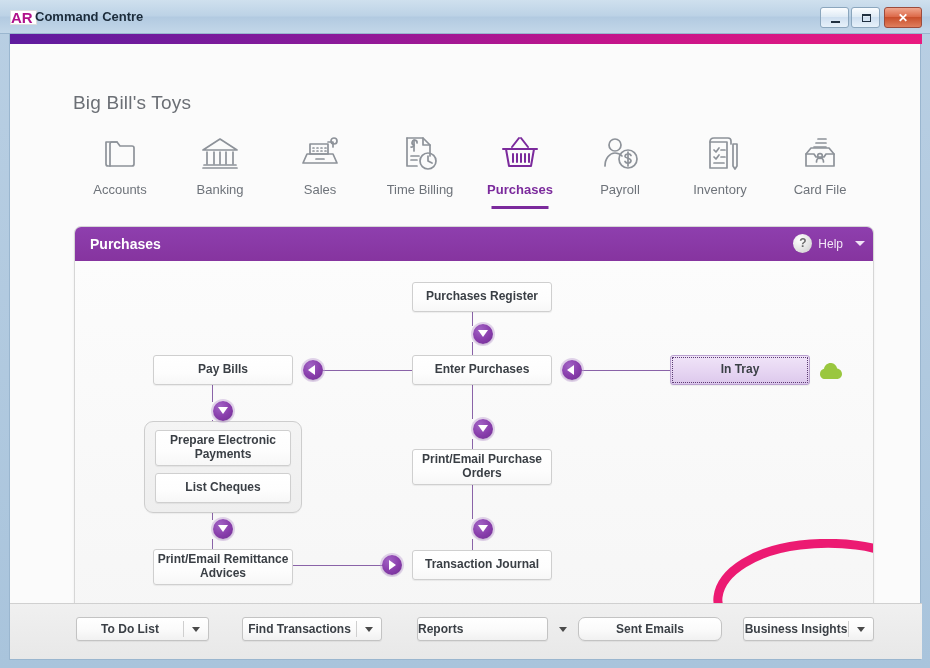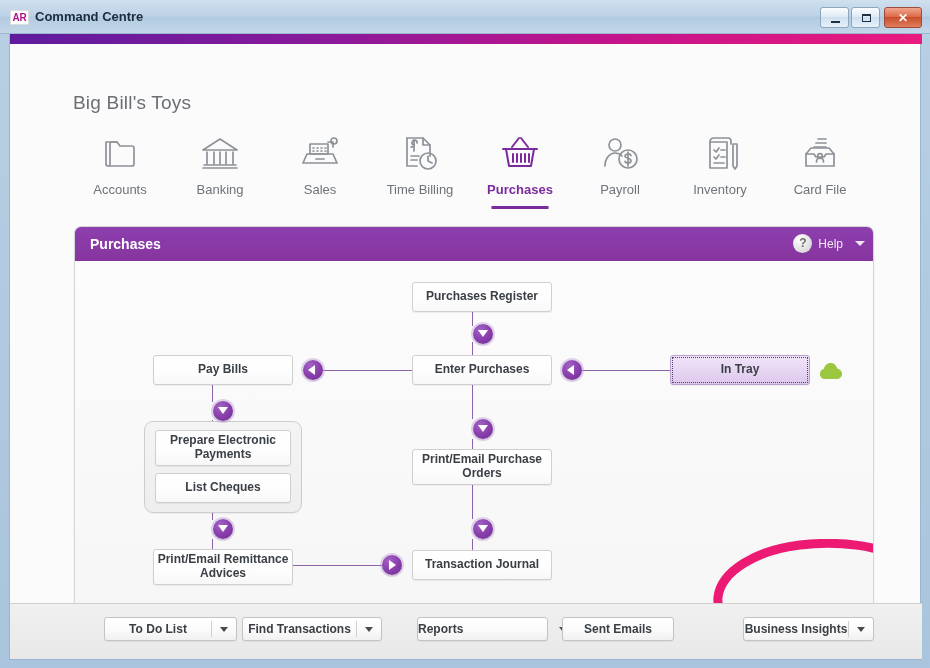--- a/index.html
+++ b/index.html
@@ -19,26 +19,26 @@
     left: 0; top: 0; width: 930px; height: 668px;
     background: transparent;
   }
   #titlebar {
     position: absolute; left: 0; top: 0; width: 930px; height: 34px;
     background: linear-gradient(180deg,#cfe0ee 0%, #bcd2e6 48%, #b2cae1 52%, #c3d7e9 100%);
     border-bottom: 1px solid #9ab6cf;
   }
   #app-icon {
     position: absolute; left: 10px; top: 10px;
-    width: 19px; height: 15px;
+    width: 27px; height: 15px;
     background: #ffffff;
     border: 1px solid #ddd;
     color: #b0118b;
-    font-size: 10px; font-weight: bold;
-    line-height: 13px; text-align: center;
+    font-size: 15px; font-weight: bold;
+    line-height: 13px; text-align: left;
     letter-spacing: -0.2px;
   }
   #title-text {
     position: absolute; left: 35px; top: 9px;
     font-size: 13px; color: #1b2b3a; font-weight: bold;
   }
   .wbtn {
     position: absolute; top: 7px; height: 21px; width: 29px;
     border: 1px solid #8ba6bd;
     border-radius: 3px;
@@ -455,42 +455,42 @@
           <div class="arrow down" style="left: 398px; top: 258px;">
             <i></i>
           </div>
           <div class="arrow right" style="left: 307px; top: 294px;">
             <i></i>
           </div>
         </div>
     </div>
 
     <div id="bottombar">
-        <div class="tbtn" style="left: 66px; width: 133px; margin-left: 28px;">
+        <div class="tbtn" style="left: 66px; width: 133px;">
           <div class="lbl">To Do List</div>
           <div class="sep"></div>
           <div class="drop">
             <b></b>
           </div>
         </div>
         <div class="tbtn" style="left: 232px; width: 140px;">
           <div class="lbl">Find Transactions</div>
           <div class="sep"></div>
           <div class="drop">
             <b></b>
           </div>
         </div>
         <div class="tbtn" style="left: 407px; width: 131px; gap: 48px;">
           <div class="lbl">Reports</div>
           <div class="sep"></div>
           <div class="drop">
             <b></b>
           </div>
         </div>
-        <div class="tbtn" style="left: 552px; width: 112px;">
+        <div class="tbtn" style="left: 568px; width: 144px; border-radius: 7px;">
           <div class="lbl">Sent Emails</div>
         </div>
         <div class="tbtn" style="left: 733px; width: 131px;">
           <div class="lbl">Business Insights</div>
           <div class="sep"></div>
           <div class="drop">
             <b></b>
           </div>
         </div>
       </div>

